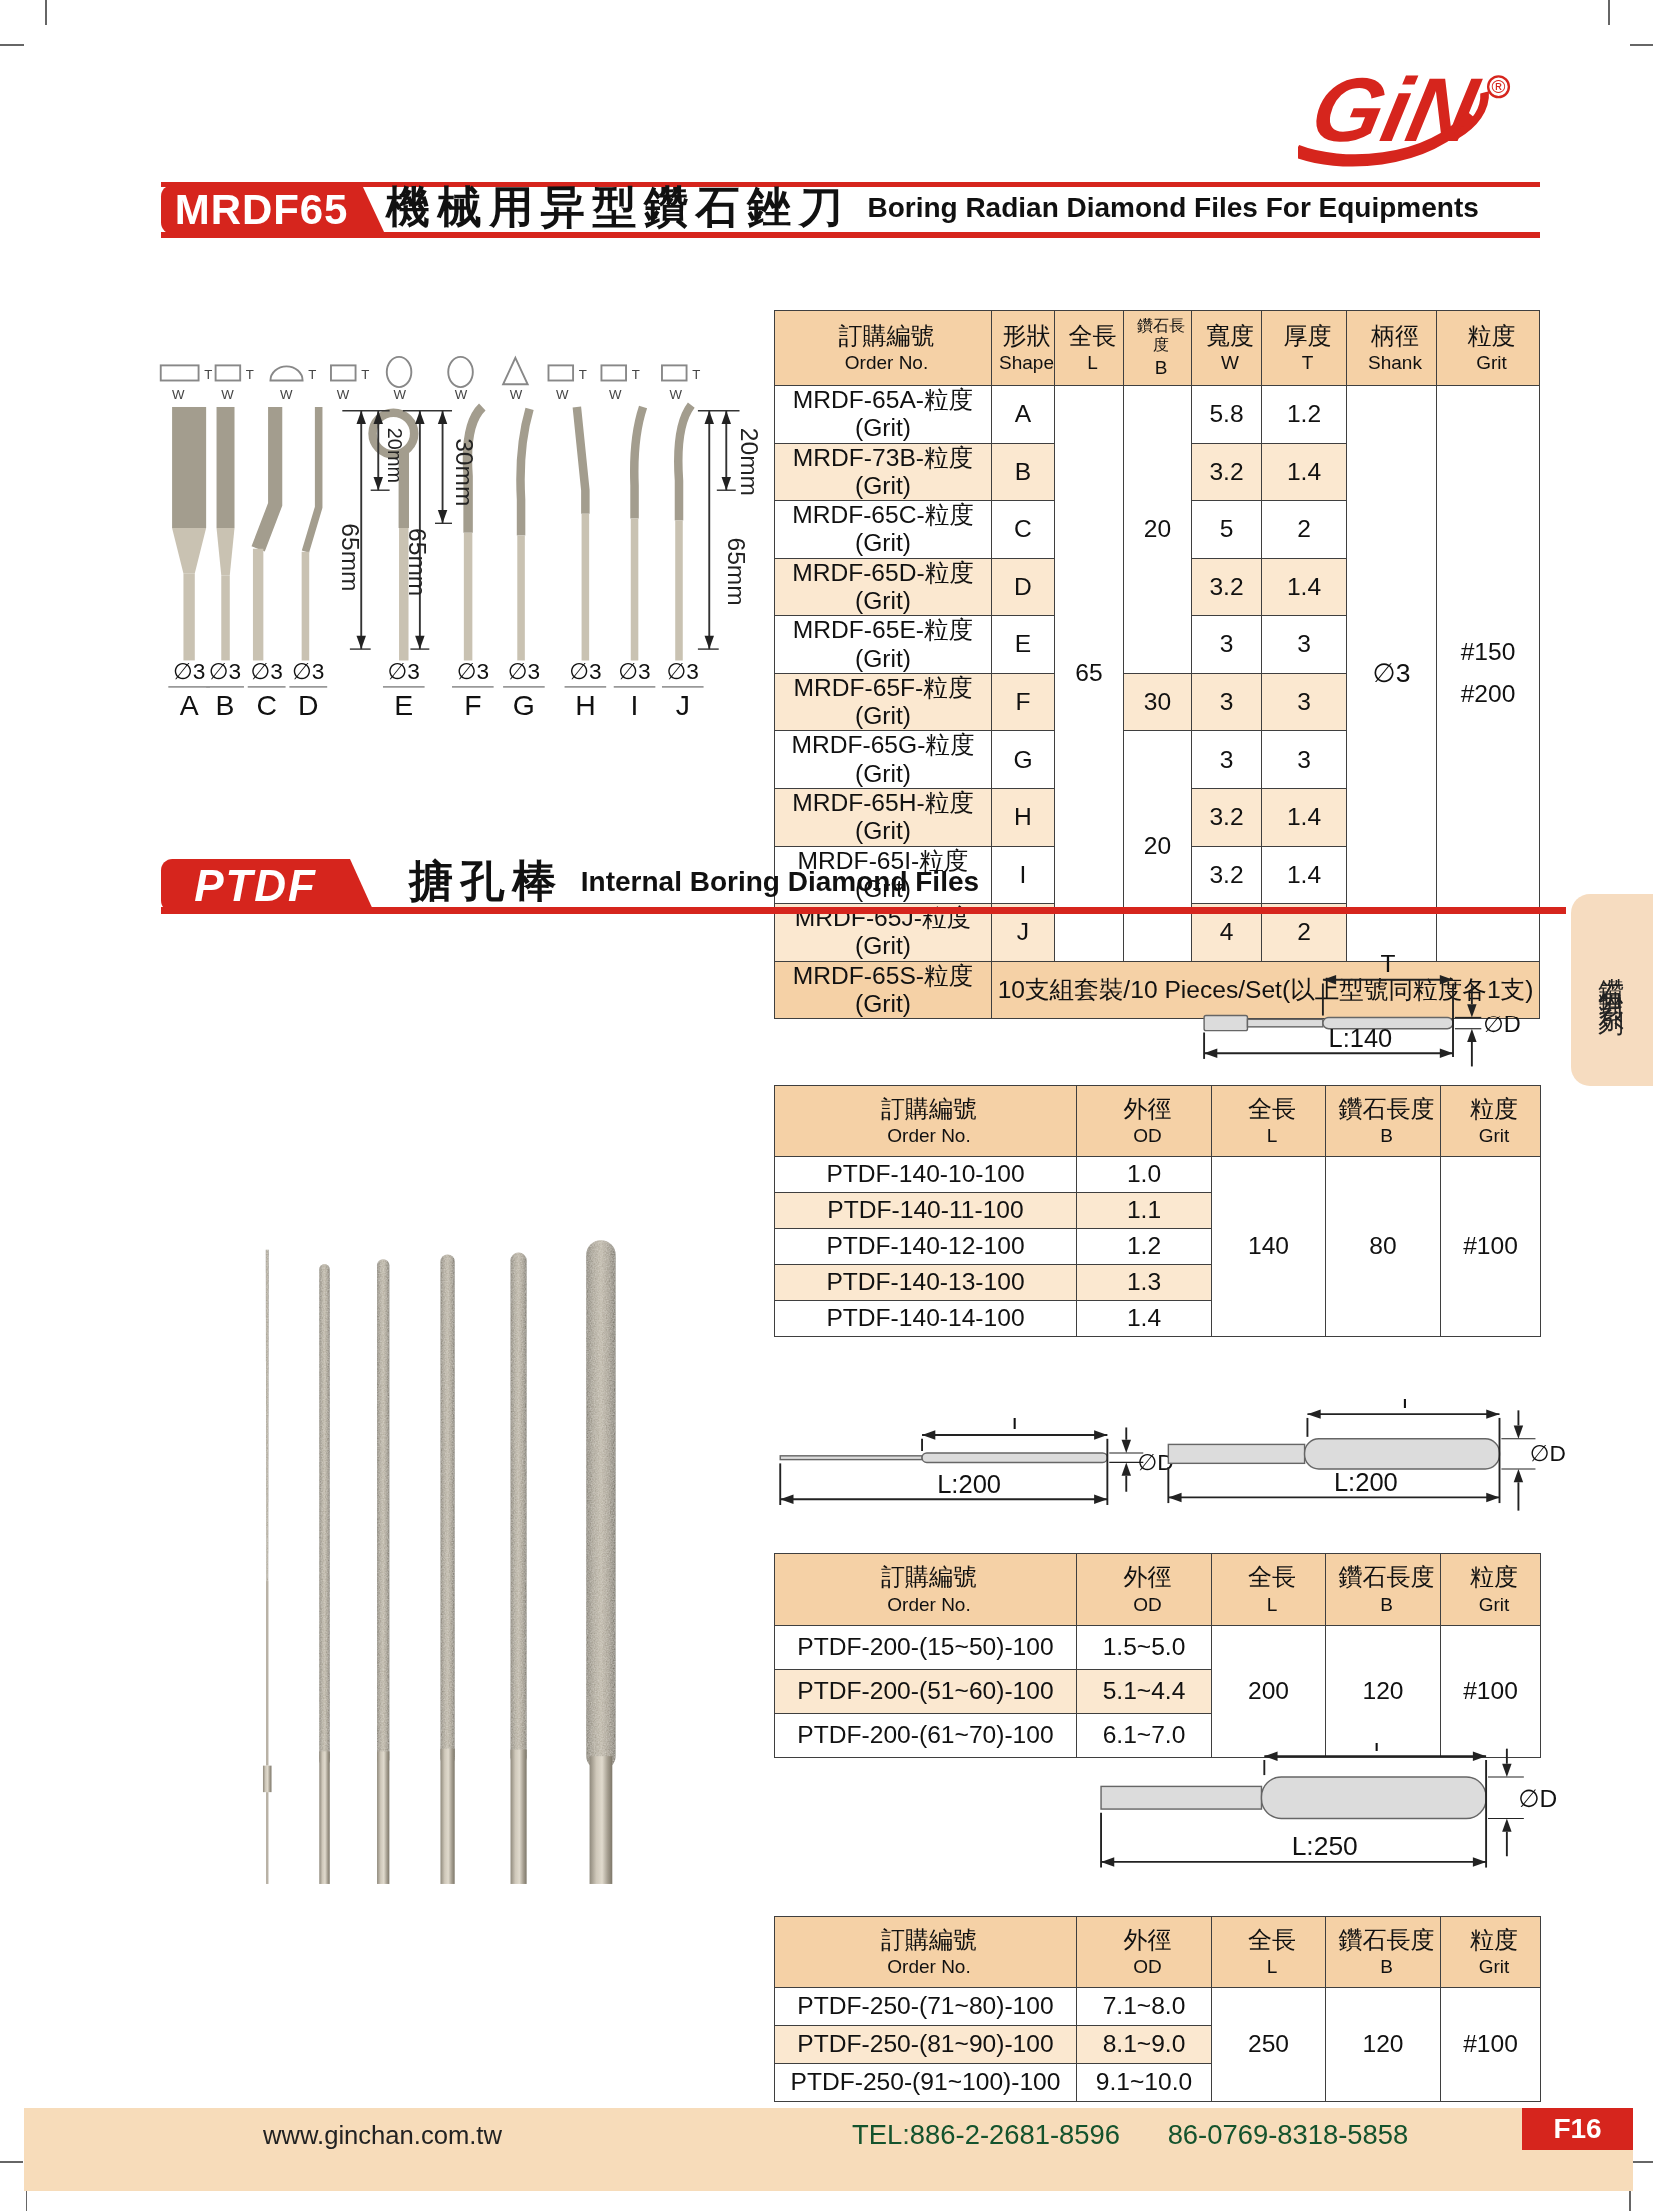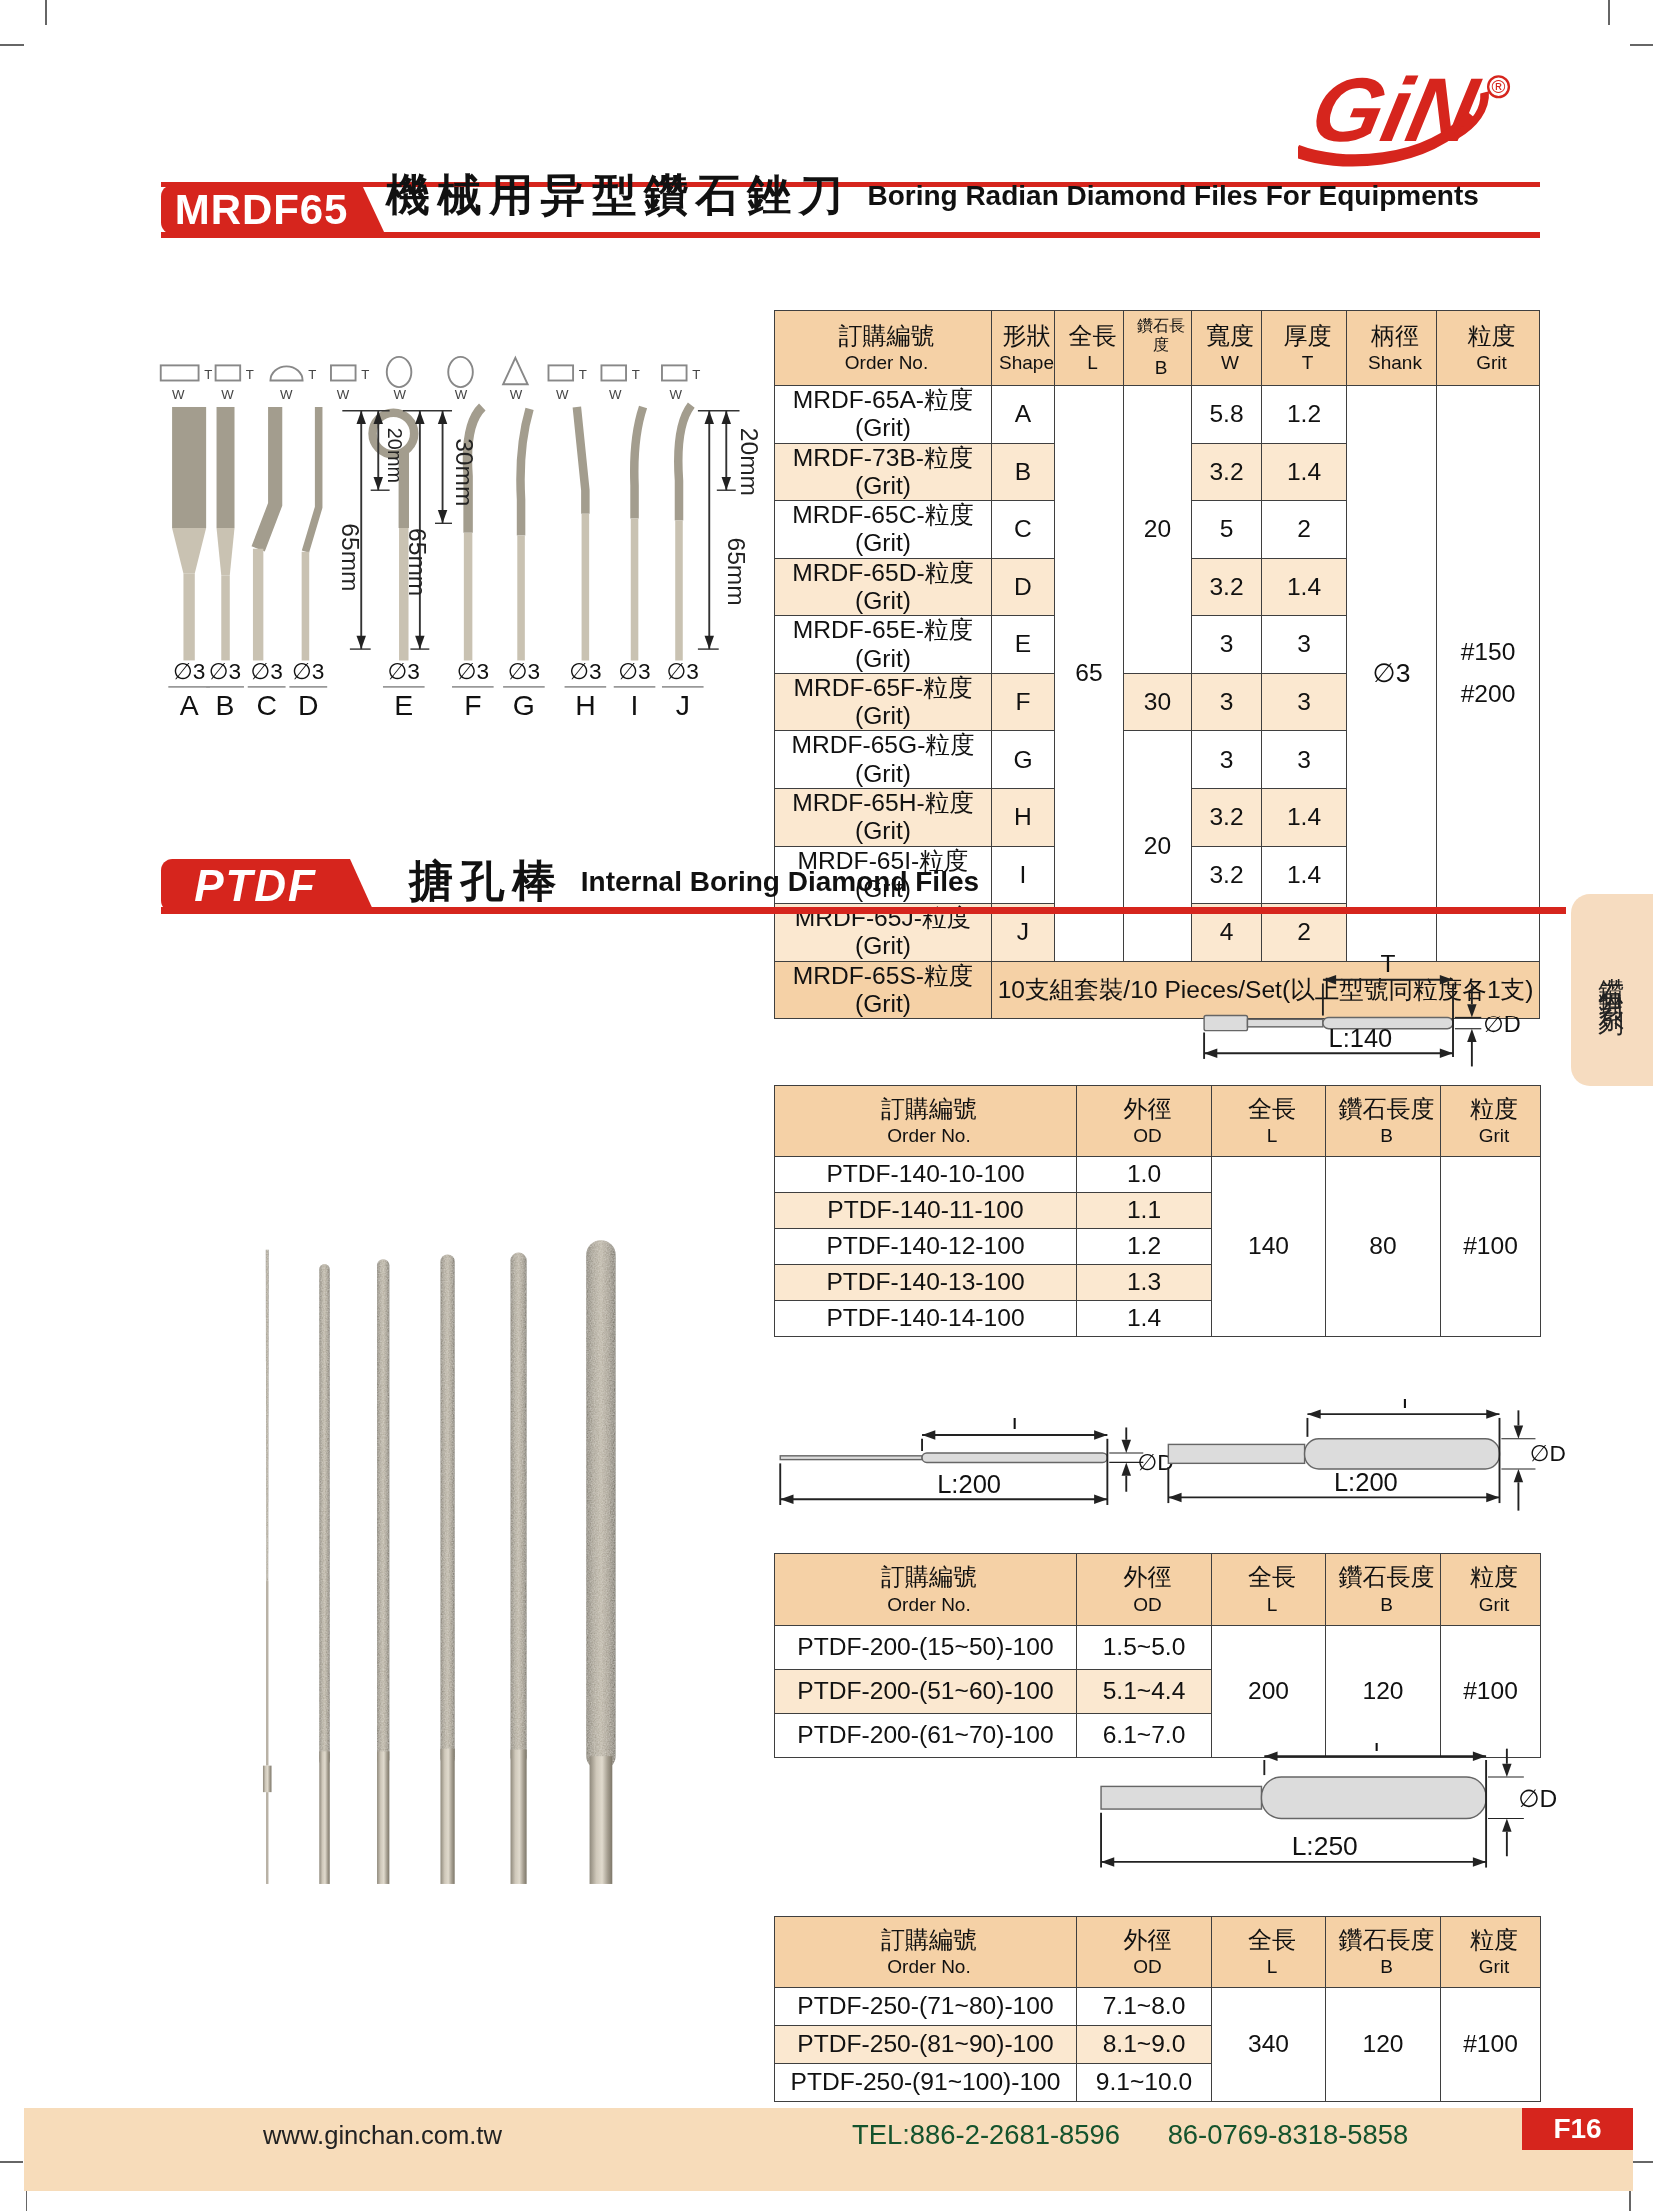--- a/index.html
+++ b/index.html
@@ -69,21 +69,21 @@
     </g>
     <circle cx="212" cy="40" r="11" fill="none" stroke="#d6251d" stroke-width="2.5"></circle>
     <text x="212" y="47" font-size="20" fill="#d6251d" text-anchor="middle">®</text>
   </svg>
 
   <div class="band-line" style="left:161px;top:182px;width:1379px;height:4.7px;"></div>
   <div class="band-line" style="left:161px;top:232px;width:1379px;height:5.7px;"></div>
   <div class="red-tab tab-mrdf">
     <span>MRDF65</span>
   </div>
-  <div class="band-titles" style="left:386px;top:168px;height:55px;">
+  <div class="band-titles" style="left:386px;top:180px;height:55px;">
     <span class="zh">機械用异型鑽石銼刀</span>
     <span class="en">Boring Radian Diamond Files For Equipments</span>
   </div>
 
   <svg class="abs" style="left:104px;top:348px;" width="662" height="379" viewBox="0 0 700 400">
 
     <g stroke="#888" fill="none" stroke-width="2">
       <rect x="60" y="18" width="40" height="16"></rect>
       <rect x="118" y="18" width="26" height="16"></rect>
       <path d="M 176,34 A 17 15 0 0 1 210,34 Z"></path>
@@ -676,21 +676,21 @@
             <span class="en">B</span>
           </td>
       <td class="th">
             <span class="zh">粒度</span>
             <span class="en">Grit</span>
           </td>
     </tr>
     <tr style="height:38px">
       <td class="order">PTDF-250-(71~80)-100</td>
       <td>7.1~8.0</td>
-      <td rowspan="3">340</td>
+      <td rowspan="3">250</td>
       <td rowspan="3">120</td>
       <td rowspan="3">#100</td>
     </tr>
     <tr style="height:38px" class="alt">
       <td class="order shade">PTDF-250-(81~90)-100</td>
       <td class="shade">8.1~9.0</td>
     </tr>
     <tr style="height:38px">
       <td class="order">PTDF-250-(91~100)-100</td>
       <td>9.1~10.0</td>

